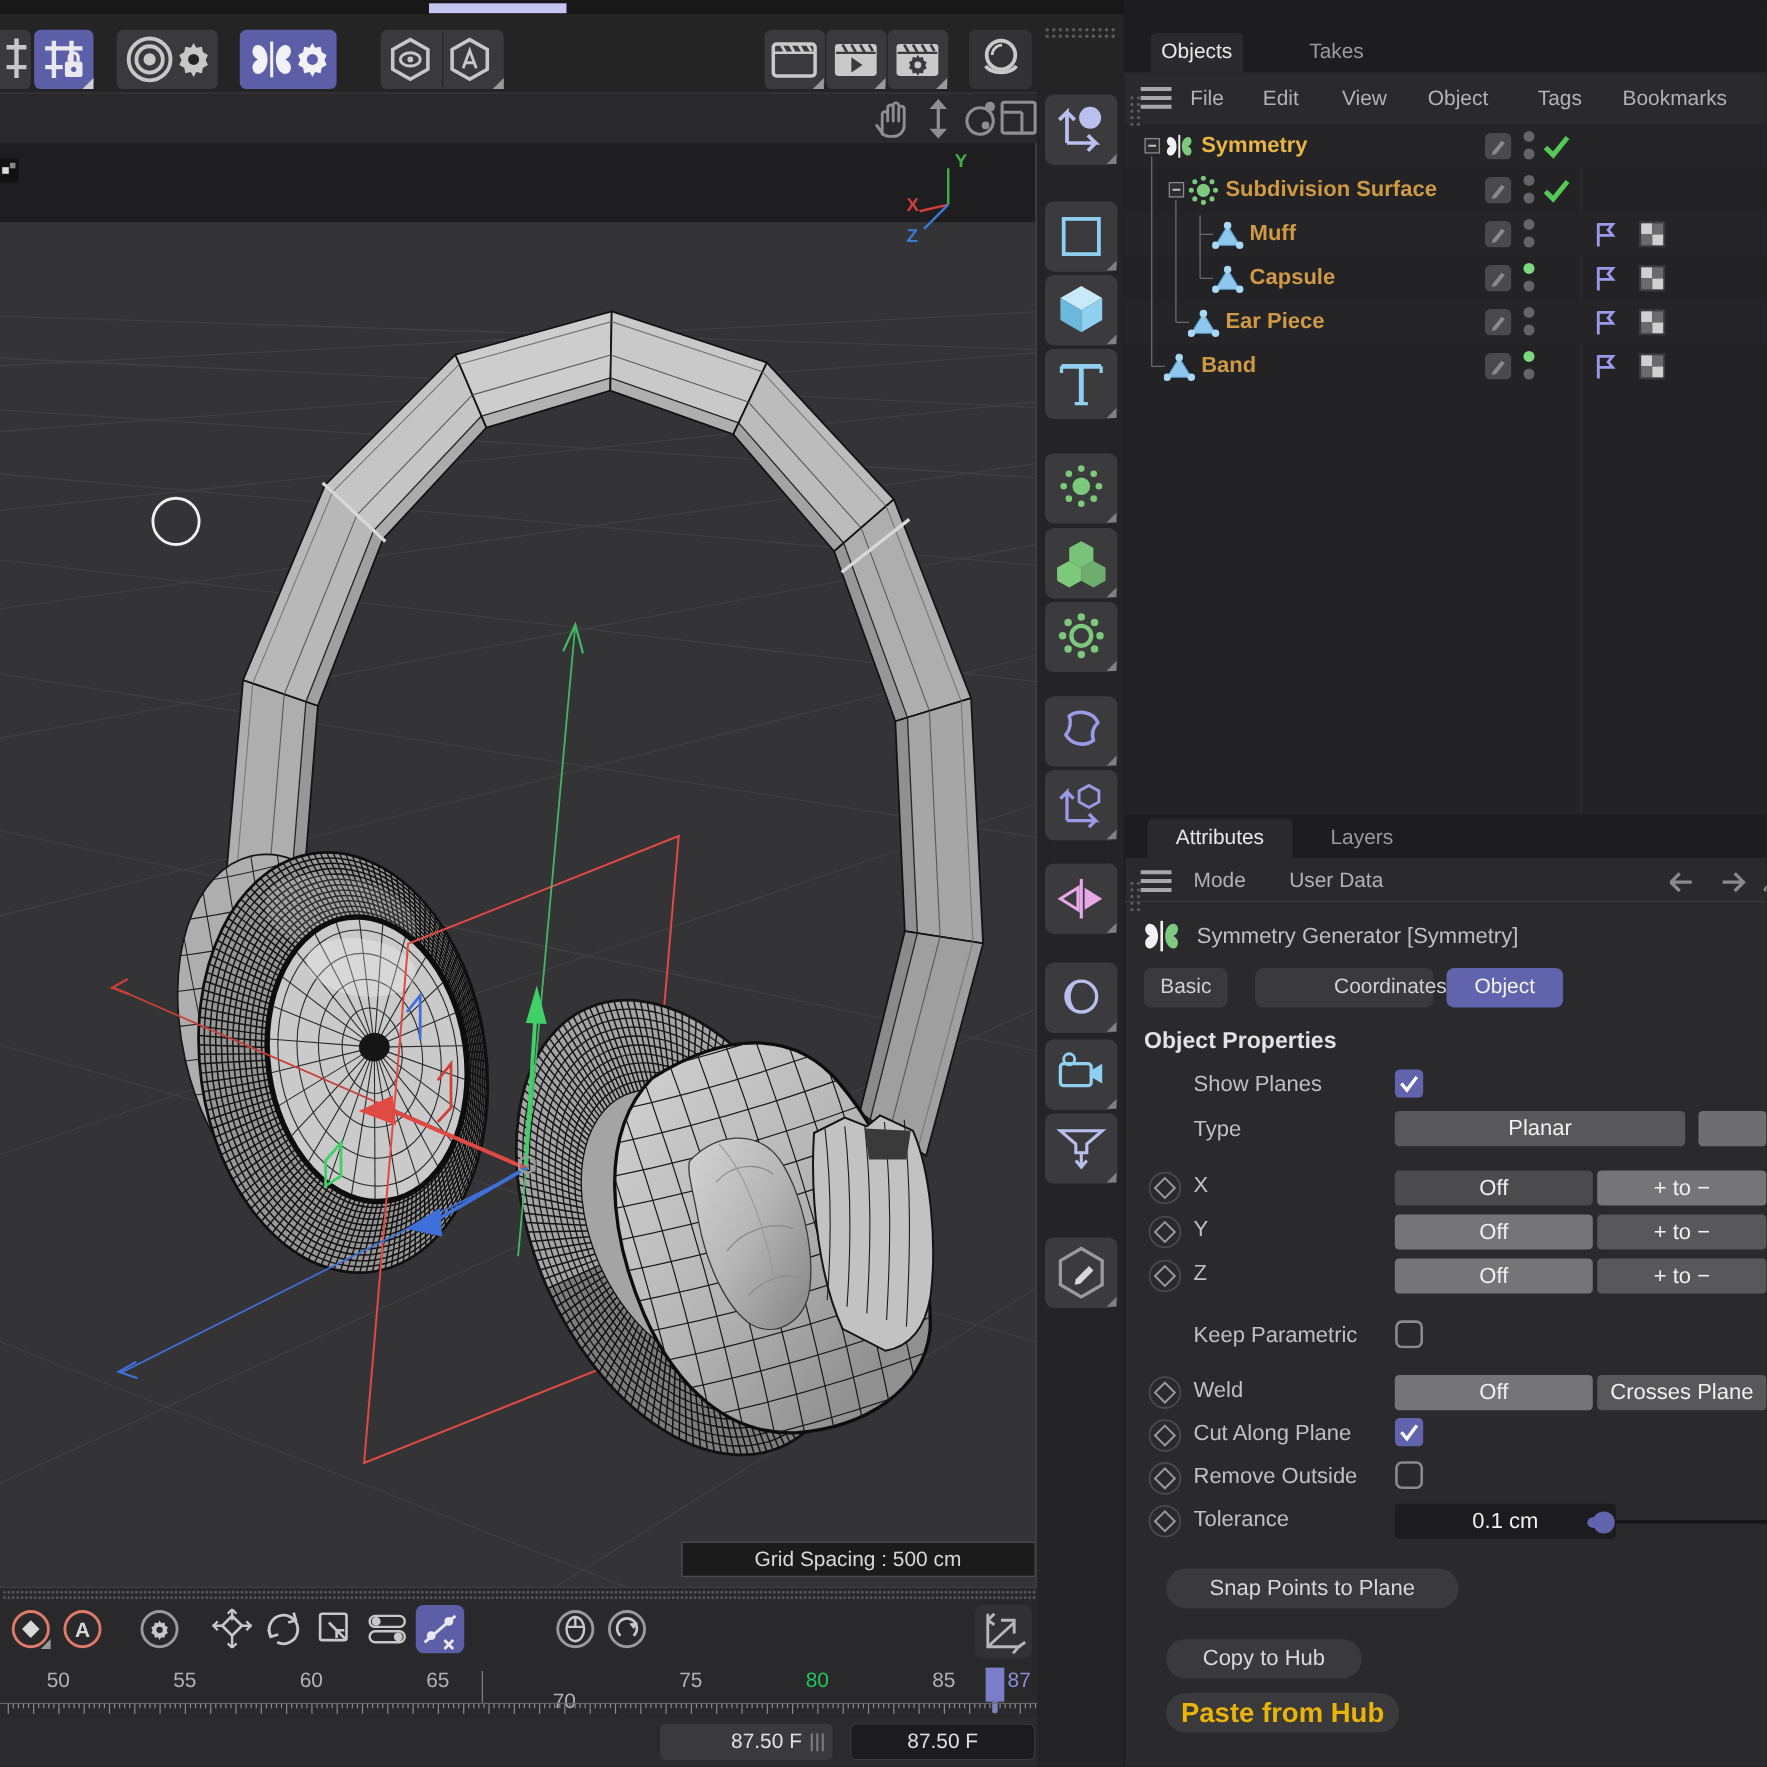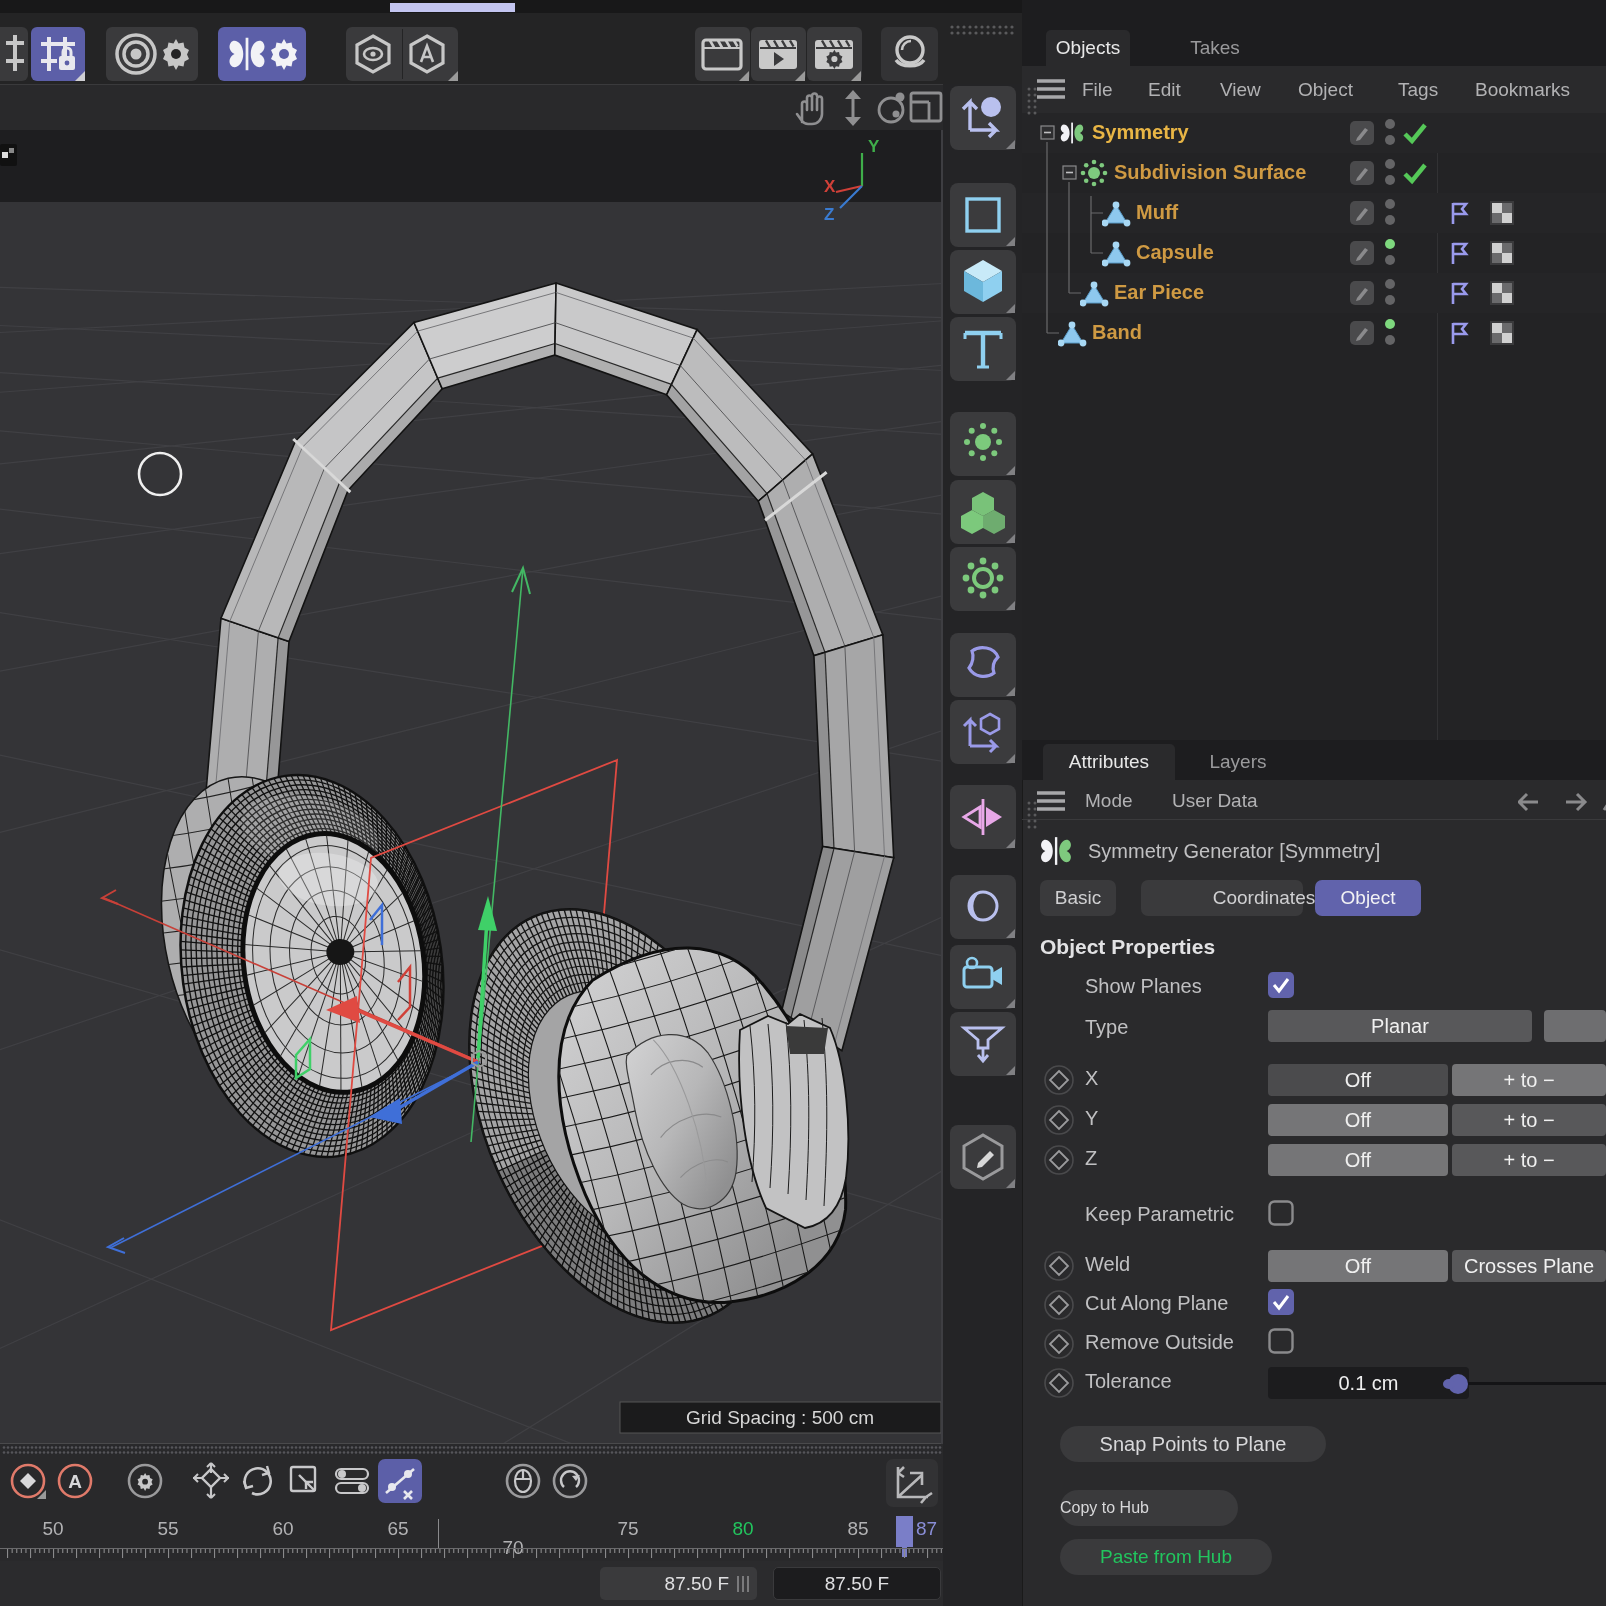--- a/index.html
+++ b/index.html
@@ -1023,22 +1023,22 @@
 <svg class="abs" style="left:1044px;top:1368px;" width="30" height="30" viewBox="0 0 30 30">
     <circle cx="15" cy="15" r="14" stroke="#4a4a4c" stroke-width="1.6" fill="none"></circle>
     <path d="M15 6 L24 15 L15 24 L6 15 Z" stroke="#9a9a9c" stroke-width="1.8" fill="none"></path>
   </svg>
 <div class="abs" style="left:1085px;top:1370px;color:#c0c0c2;font-size:20px;">Tolerance</div>
 <div class="abs" style="left:1268px;top:1367px;width:201px;height:32px;background:#1c1c1e;border-radius:4px;color:#f0f0f0;font-size:20px;text-align:center;line-height:32px;">0.1 cm</div>
 <div class="abs" style="left:1463px;top:1382px;width:143px;height:3px;background:#141416;"></div>
 <div class="abs" style="left:1448px;top:1374px;width:20px;height:20px;border-radius:50%;background:#6163ac;"></div>
 <div class="abs" style="left:1443px;top:1379px;width:12px;height:10px;border-radius:50%;background:#6163ac;"></div>
 <div class="abs" style="left:1060px;top:1426px;width:266px;height:36px;background:#3a3a3c;border-radius:18px;color:#d8d8da;font-size:20px;text-align:center;line-height:36px;">Snap Points to Plane</div>
-<div class="abs" style="left:1060px;top:1490px;width:178px;height:36px;background:#3a3a3c;border-radius:18px;color:#d8d8da;font-size:16px;line-height:36px;">Copy to Hub</div>
-<div class="abs" style="left:1060px;top:1539px;width:212px;height:36px;background:#3a3a3c;border-radius:18px;color:#22c55e;font-size:19px;text-align:center;line-height:36px;">Paste from Hub</div>
+<div class="abs" style="left:1060px;top:1490px;width:178px;height:36px;background:#3a3a3c;border-radius:18px;color:#d8d8da;font-size:20px;text-align:center;line-height:36px;">Copy to Hub</div>
+<div class="abs" style="left:1060px;top:1539px;width:212px;height:36px;background:#3a3a3c;border-radius:18px;color:#eab308;font-size:25px;text-align:center;line-height:36px;font-weight:bold;">Paste from Hub</div>
 <svg class="abs" style="left:1026px;top:86px;" width="12" height="32" viewBox="0 0 12 32">
     <circle cx="3" cy="3" r="1.5" fill="#5a5a5c"></circle>
     <circle cx="9" cy="3" r="1.5" fill="#5a5a5c"></circle>
     <circle cx="3" cy="9" r="1.5" fill="#5a5a5c"></circle>
     <circle cx="9" cy="9" r="1.5" fill="#5a5a5c"></circle>
     <circle cx="3" cy="15" r="1.5" fill="#5a5a5c"></circle>
     <circle cx="9" cy="15" r="1.5" fill="#5a5a5c"></circle>
     <circle cx="3" cy="21" r="1.5" fill="#5a5a5c"></circle>
     <circle cx="9" cy="21" r="1.5" fill="#5a5a5c"></circle>
     <circle cx="3" cy="27" r="1.5" fill="#5a5a5c"></circle>

